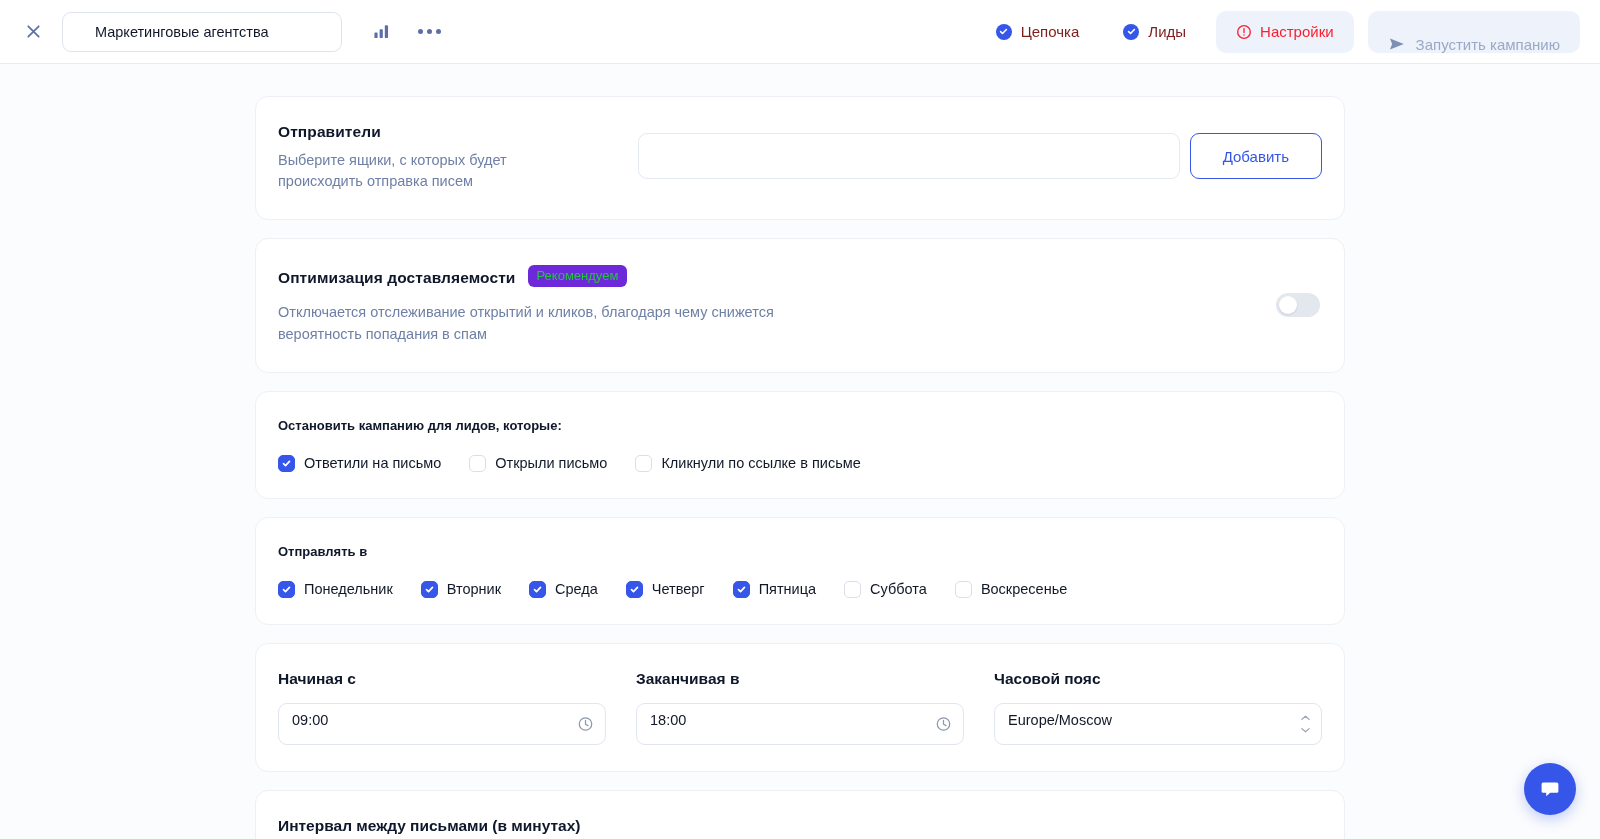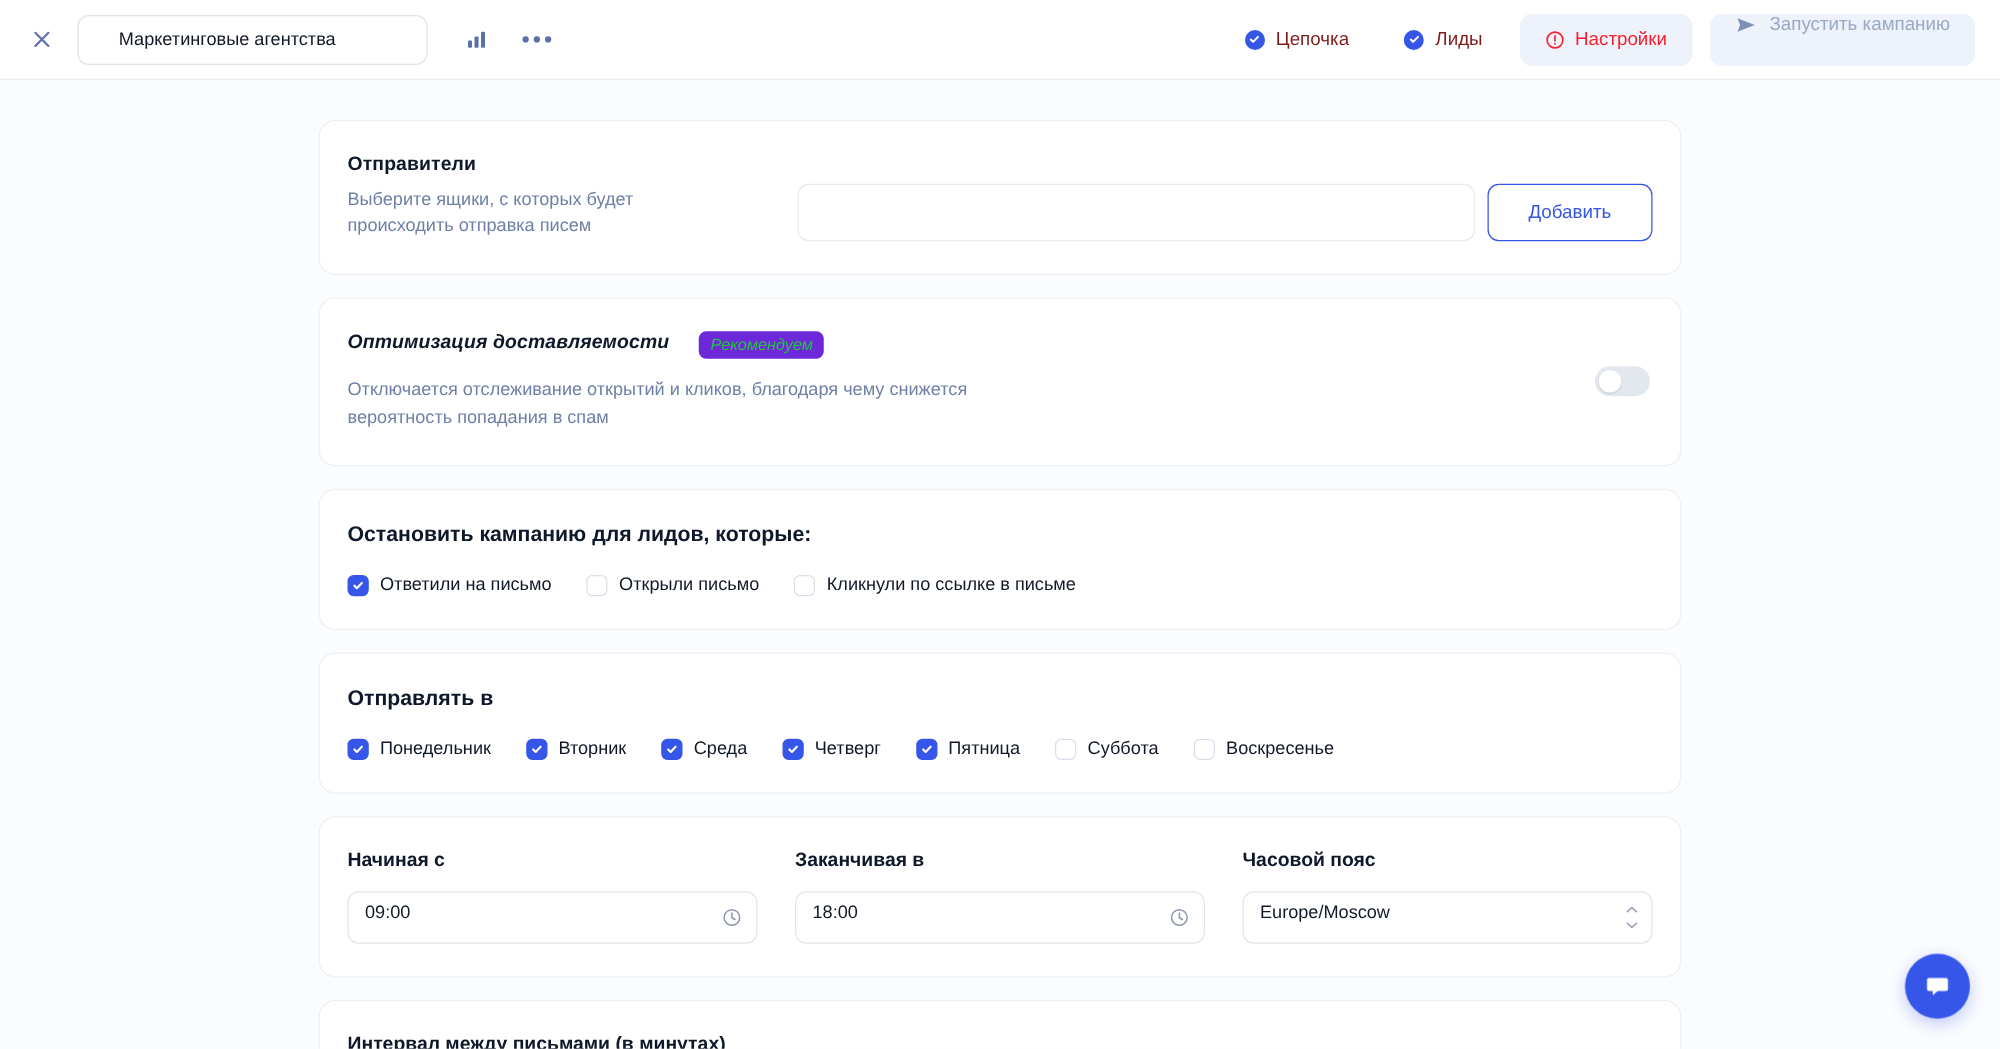--- a/index.html
+++ b/index.html
@@ -99,21 +99,21 @@
     color: #fa1f2e;
     font-size: 15px;
     font-weight: 500;
     border: none;
     cursor: pointer;
     font-family: inherit;
     white-space: nowrap;
     margin-left: 8px;
   }
   .btn-launch {
-    display: flex; align-items: flex-start; gap: 10px;
+    display: flex; align-items: flex-end; gap: 10px;
     height: 42px;
     padding: 0 20px;
     border-radius: 10px;
     background: #eef2fb;
     color: #9aa9c6;
     font-size: 15px;
     border: none;
     cursor: default;
     font-family: inherit;
     white-space: nowrap;
@@ -149,21 +149,21 @@
     font-size: 14.5px;
     color: #6f80a6;
     line-height: 1.48;
     margin-top: 9px;
     max-width: 280px;
   }
 
   
   .senders-row {
     display: flex;
-    align-items: flex-end;
+    align-items: flex-start;
   }
   .senders-left { width: 360px; flex: 0 0 auto; }
   .senders-right {
     flex: 1;
     display: flex;
     align-items: center;
     gap: 10px;
     padding-top: 10px;
   }
   .senders-field {
@@ -192,21 +192,21 @@
     flex: 0 0 auto;
   }
 
   
   .deliv-row {
     display: flex;
     align-items: flex-start;
   }
   .deliv-left { flex: 1; }
   .title-line {
-    display: flex; align-items: flex-start; gap: 24px; font-style: italic;
+    display: flex; align-items: flex-end; gap: 12px;
   }
   .badge {
     background: #6d28d9;
     color: #22c340;
     font-size: 13px;
     padding: 4px 9px 5px;
     border-radius: 6px;
     line-height: 1;
     white-space: nowrap;
   }
@@ -232,21 +232,21 @@
     position: absolute;
     top: 3px; left: 3px;
     width: 18px; height: 18px;
     border-radius: 50%;
     background: #fff;
     box-shadow: 0 1px 2px rgba(16,24,40,.12);
   }
 
   
   .group-label {
-    font-size: 17px;
+    font-size: 13px;
     font-weight: 700;
     color: #0f172a;
   }
   .checks {
     display: flex;
     align-items: center;
     gap: 0;
     margin-top: 22px;
     flex-wrap: wrap;
   }

